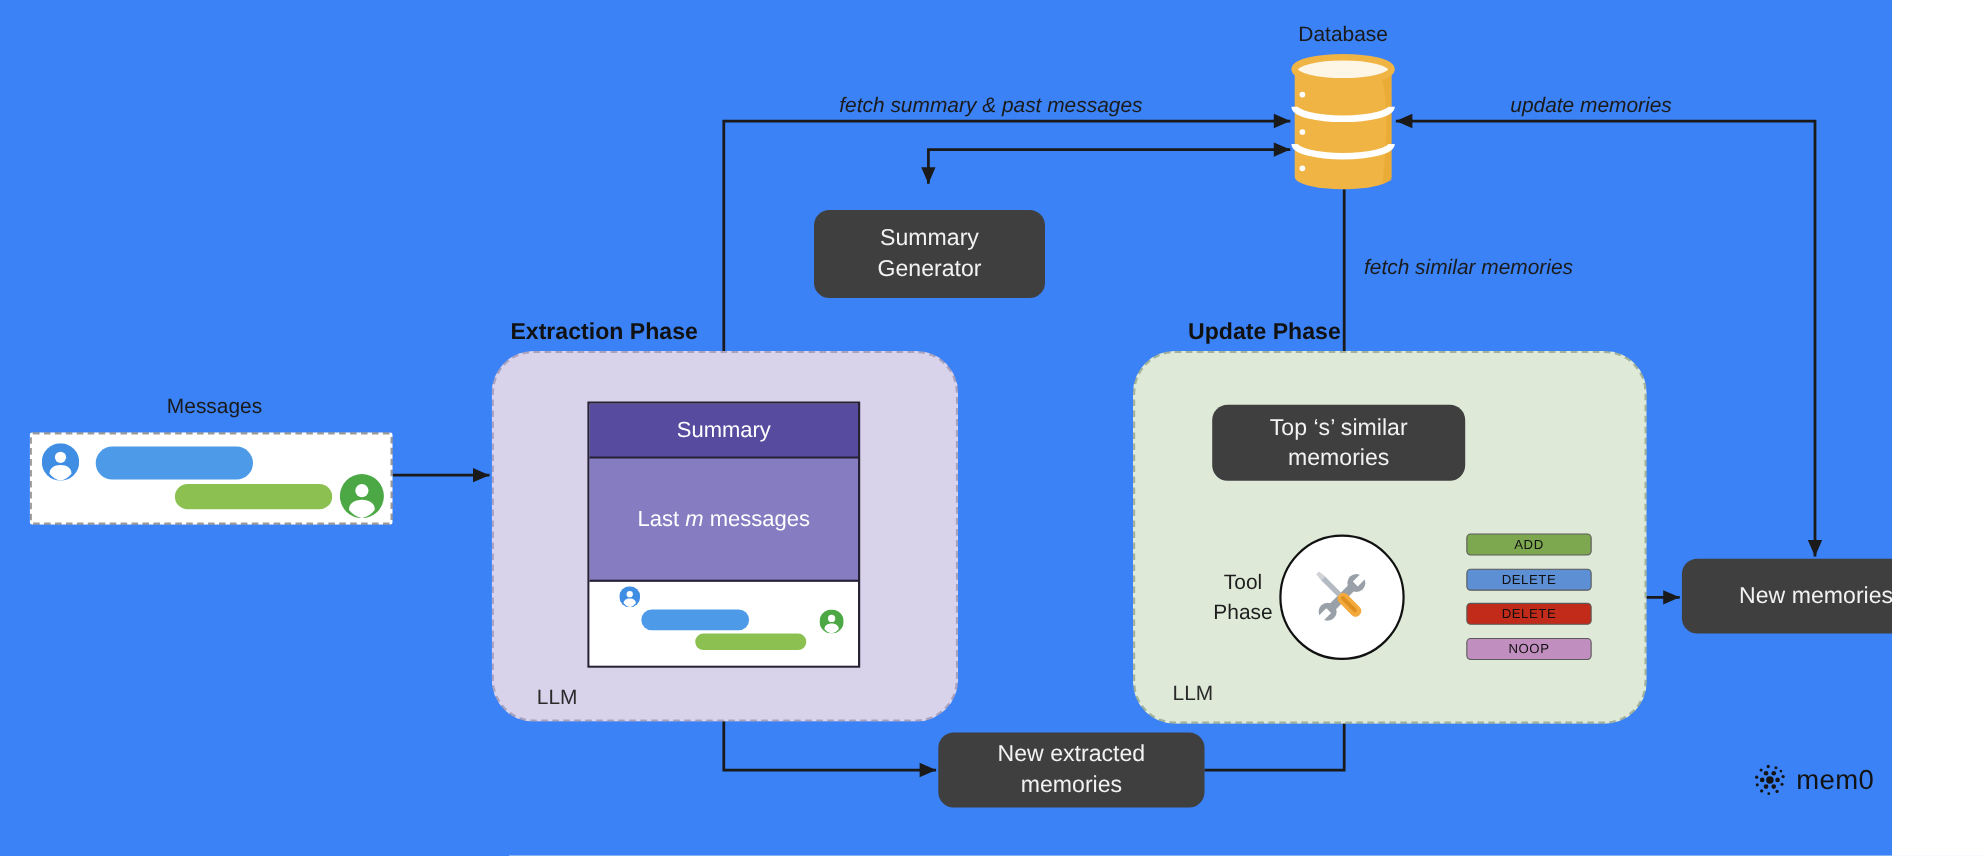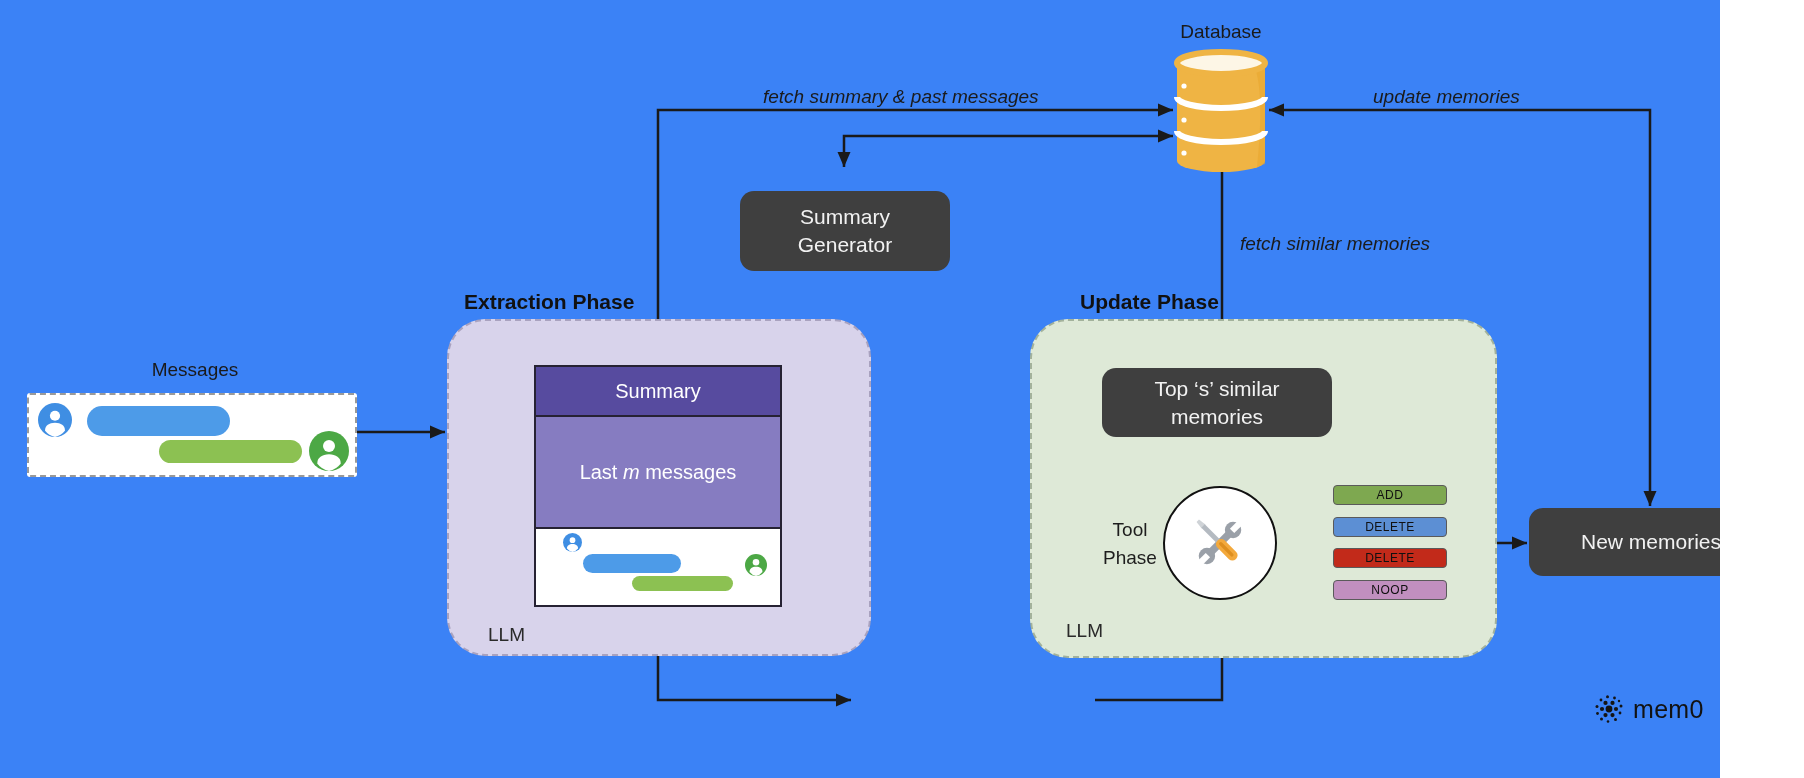--- a/index.html
+++ b/index.html
@@ -167,20 +167,23 @@
     </svg>
   </div>
 
   <div class="op-box" style="top: 485px; background: rgb(126, 168, 80);">ADD</div>
   <div class="op-box" style="top: 517px; background: rgb(92, 143, 212);">DELETE</div>
   <div class="op-box" style="top: 548px; background: rgb(194, 42, 26);">DELETE</div>
   <div class="op-box" style="top: 580px; background: rgb(193, 143, 191);">NOOP</div>
 
   <div class="darkbox" style="left:1529px;top:508px;width:244px;height:68px;">New memories</div>
 
+  <div class="darkbox" style="left:853px;top:666px;width:242px;height:68px;">
+    <span style="width:170px;">New extracted memories</span>
+  </div>
 
   <div class="logo">
     <svg width="34" height="34" viewBox="0 0 34 34">
       <g fill="#141414">
         <circle cx="17" cy="17" r="3.4"></circle>
         <circle cx="24" cy="17" r="2.1"></circle>
           <circle cx="20.5" cy="23.1" r="2.1"></circle>
         <circle cx="13.5" cy="23.1" r="2.1"></circle>
           <circle cx="10" cy="17" r="2.1"></circle>
         <circle cx="13.5" cy="10.9" r="2.1"></circle>

